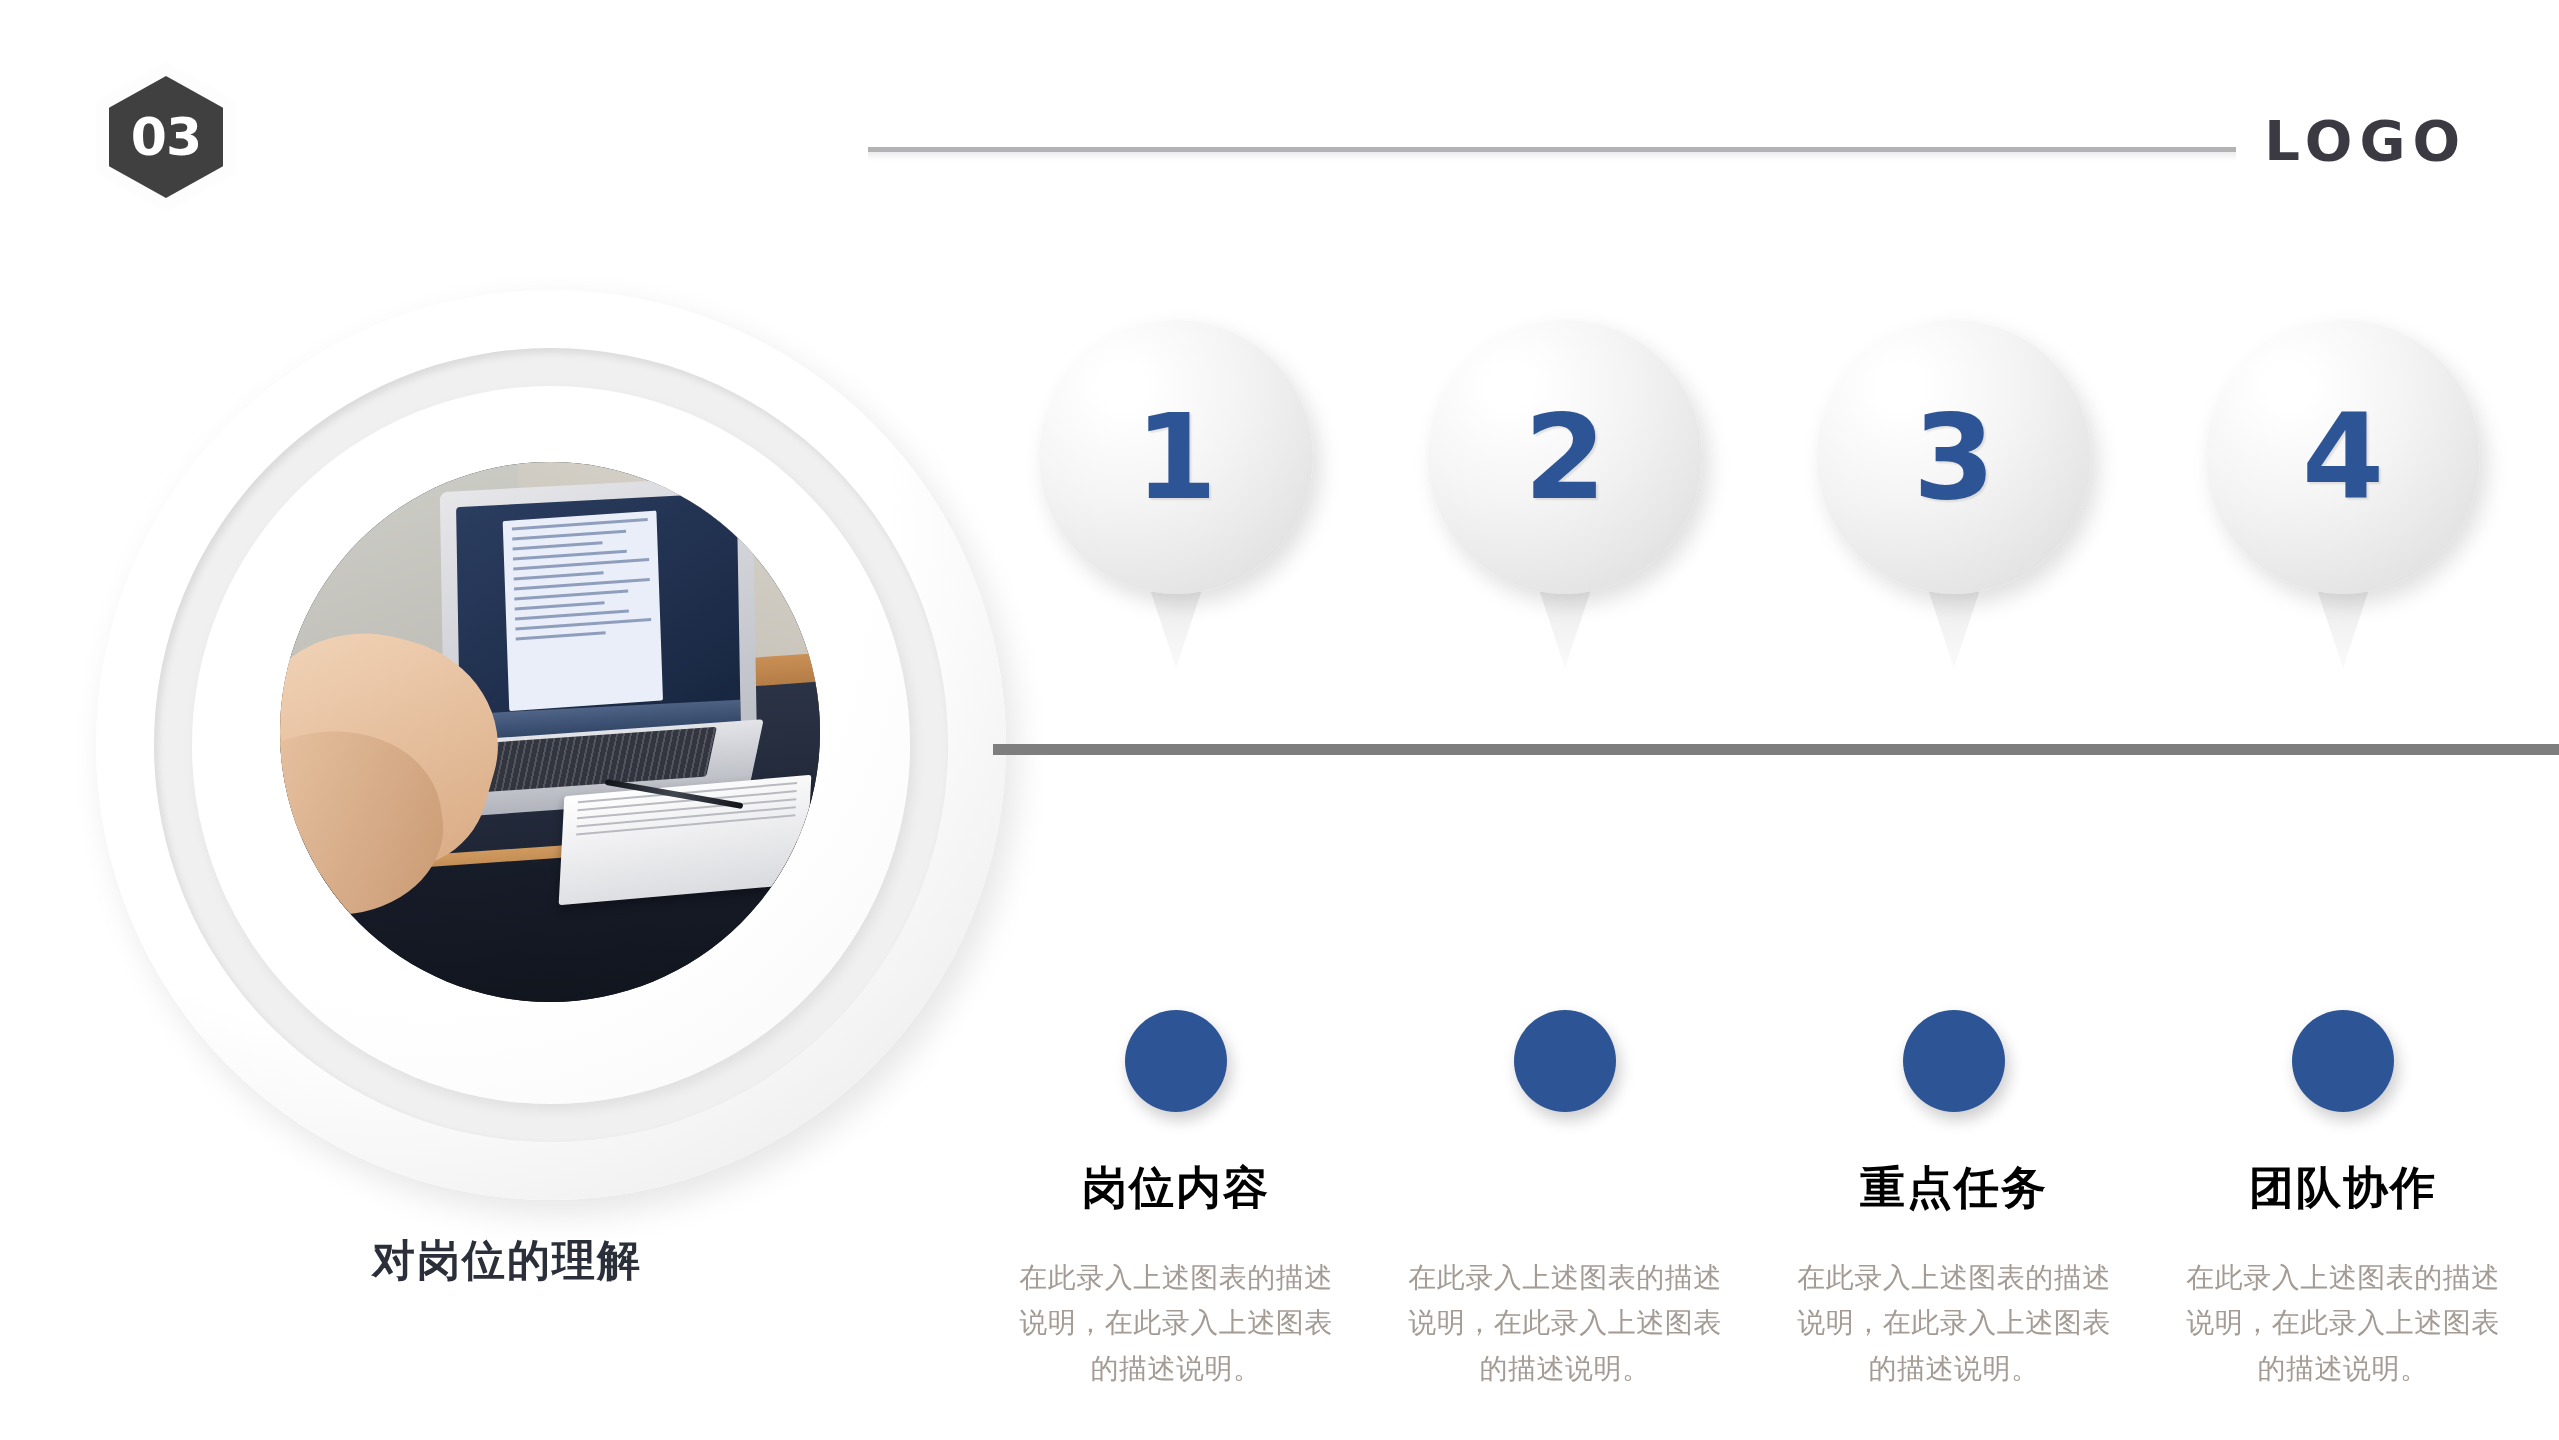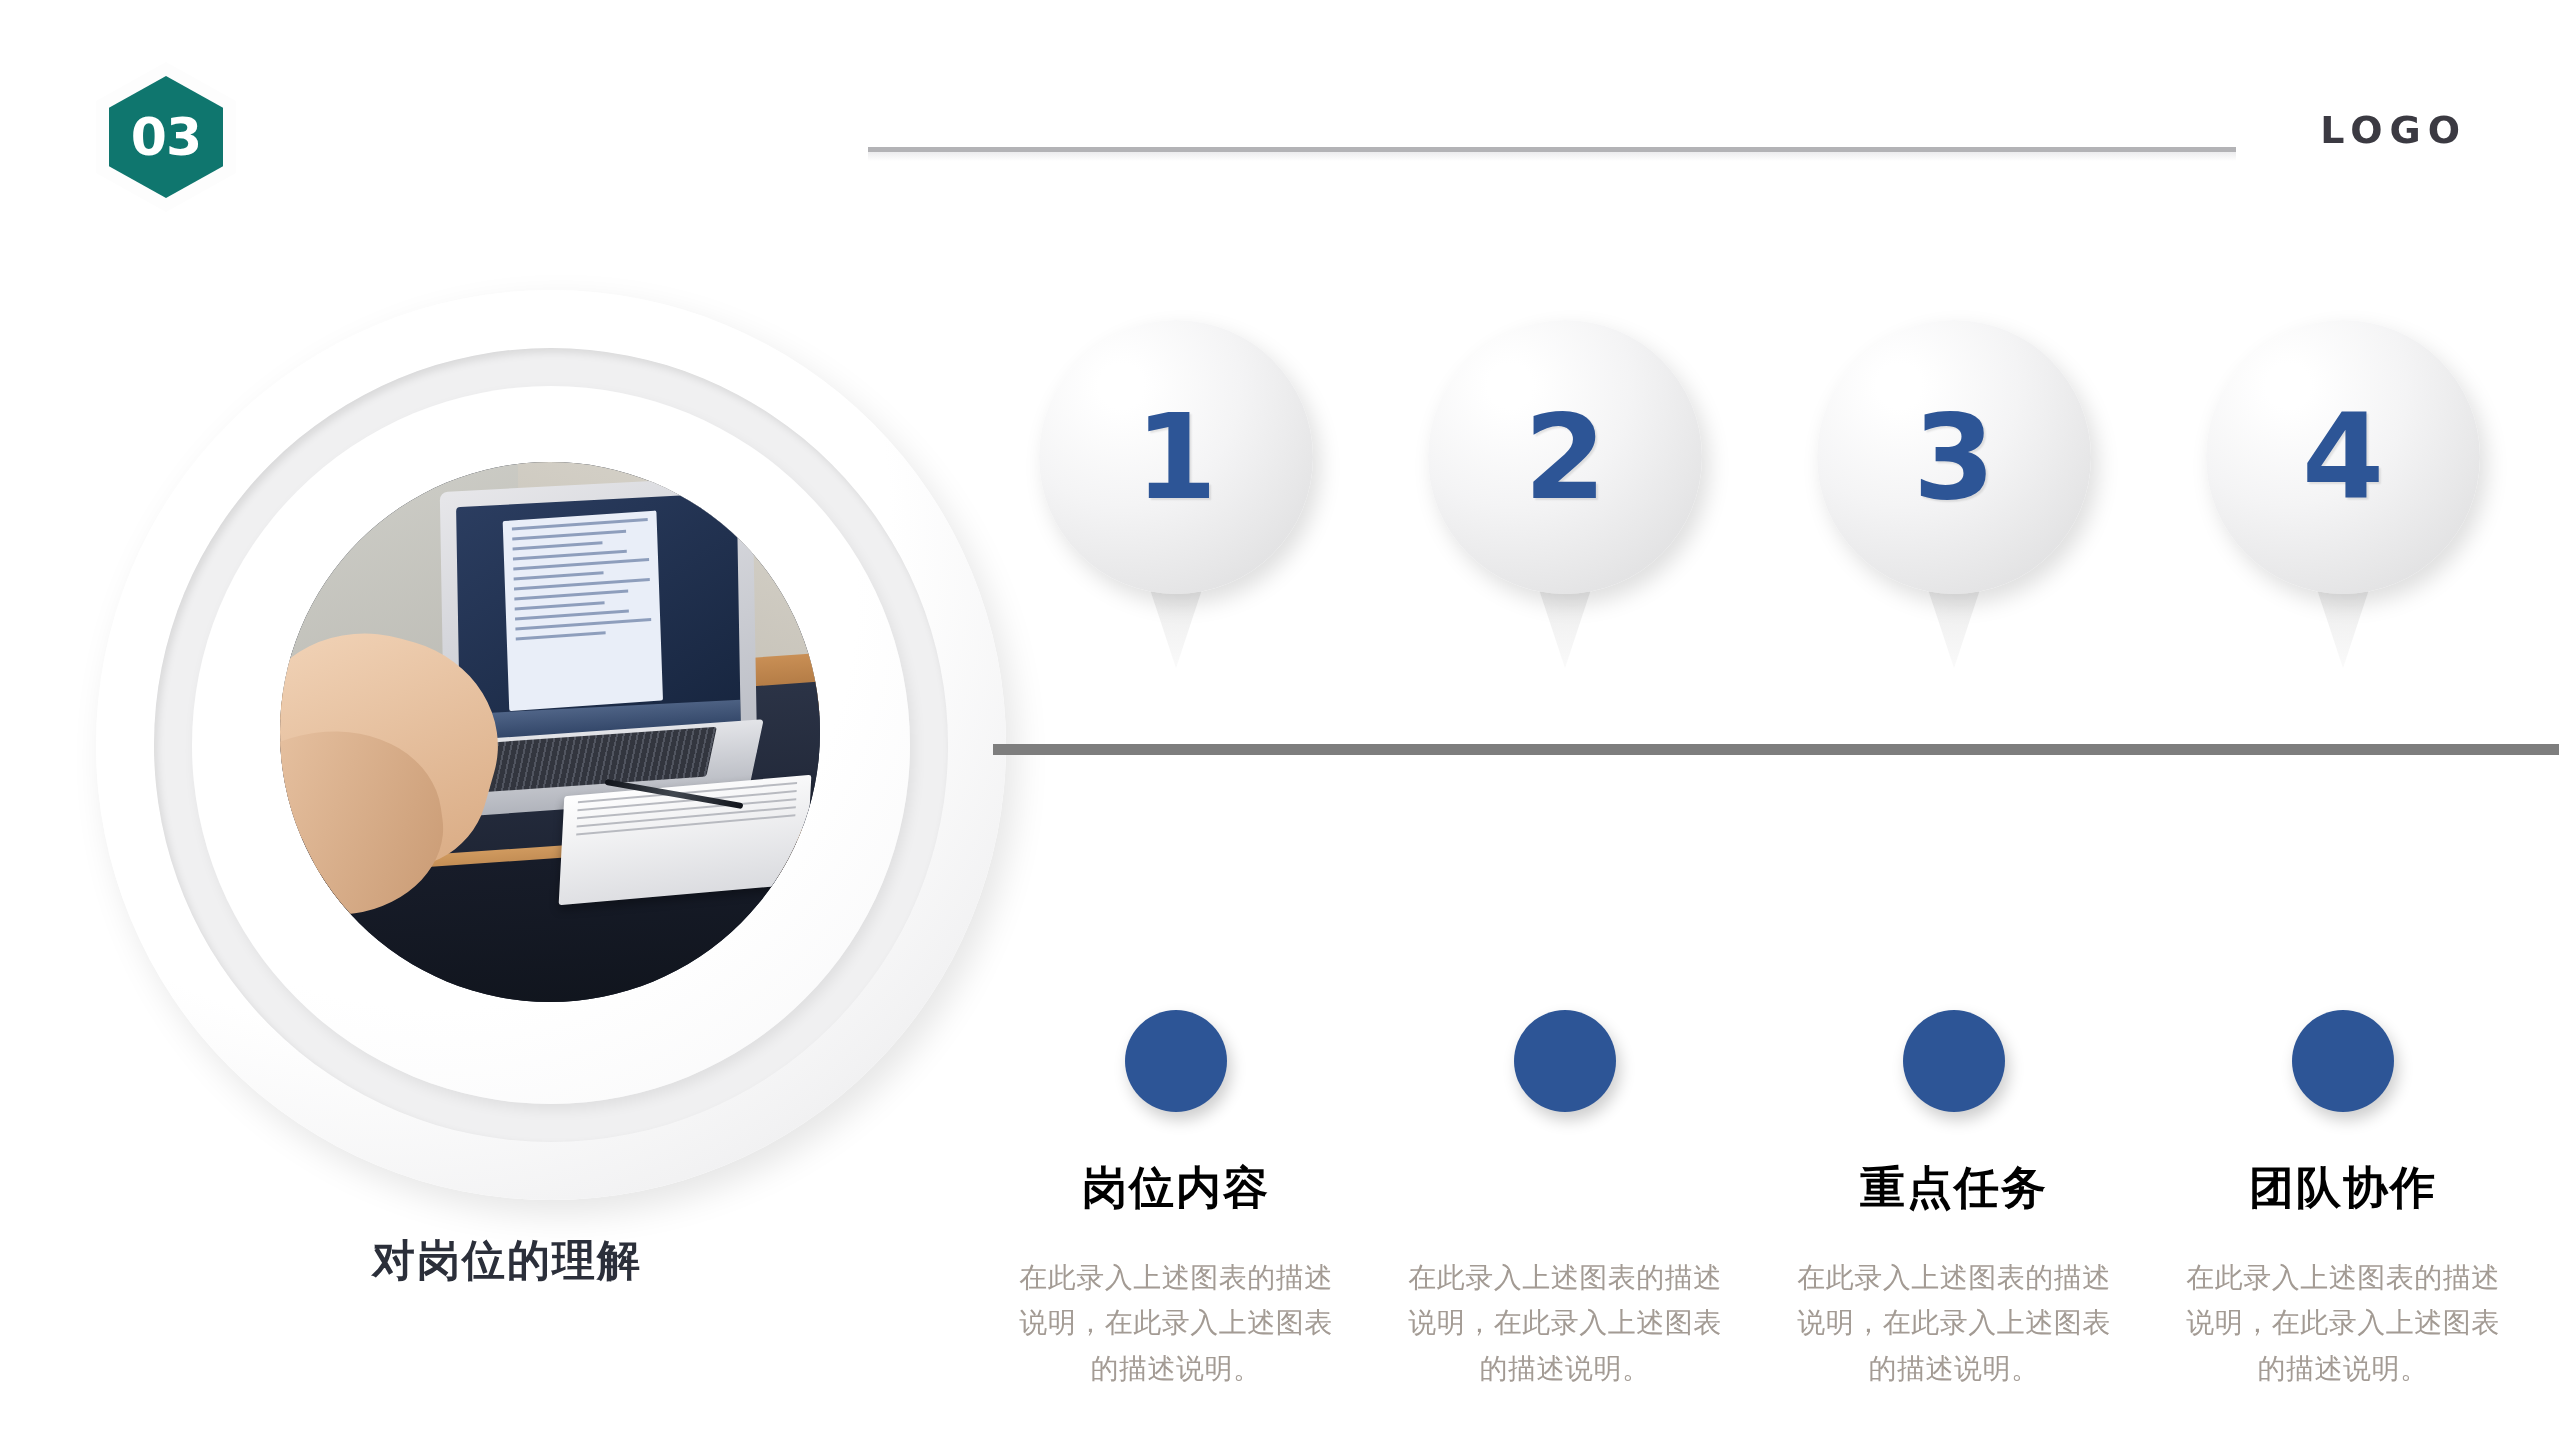--- a/index.html
+++ b/index.html
@@ -32,21 +32,21 @@
   }
   #badge-ring {
     position: absolute; left: 0px; top: 0px;
     width: 140px; height: 150px;
     background: #fdfdfd;
     clip-path: polygon(50% 0%, 100% 26%, 100% 74%, 50% 100%, 0% 74%, 0% 26%);
   }
   #badge-hex {
     position: absolute; left: 13px; top: 14px;
     width: 114px; height: 122px;
-    background: #0f766e;
+    background: #404040;
     clip-path: polygon(50% 0%, 100% 26%, 100% 74%, 50% 100%, 0% 74%, 0% 26%);
     display: flex; align-items: center; justify-content: center;
   }
   #badge-number {
     color: #ffffff;
     font-size: 52px;
     font-weight: 700;
     letter-spacing: -1px;
     line-height: 1;
     font-family: "DejaVu Sans", sans-serif;
@@ -78,21 +78,21 @@
   #header-rule-soft {
     position: absolute;
     left: 868px; top: 152px;
     width: 1368px; height: 9px;
     background: linear-gradient(to bottom, #ececee, #ffffff);
   }
 
   #logo-text {
     position: absolute;
     right: 92px; top: 108px;
-    font-size: 38px;
+    font-size: 56px;
     font-weight: 700;
     color: #3b3a42;
     letter-spacing: 7px;
     font-family: "DejaVu Sans", sans-serif;
   }
 
   
   #photo-panel {
     position: absolute;
     left: 96px; top: 290px;

